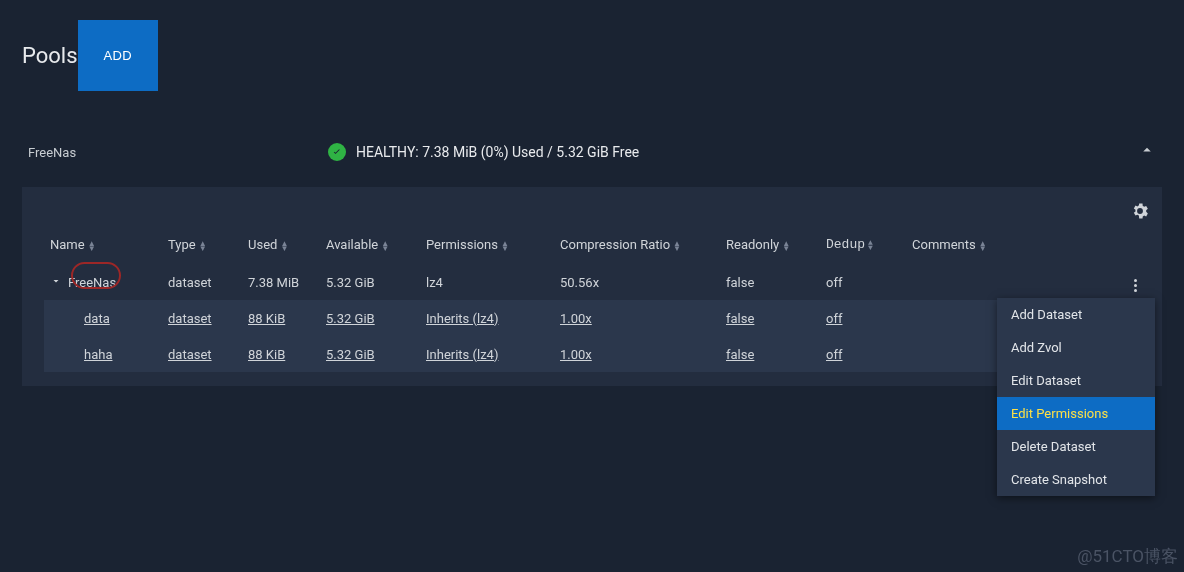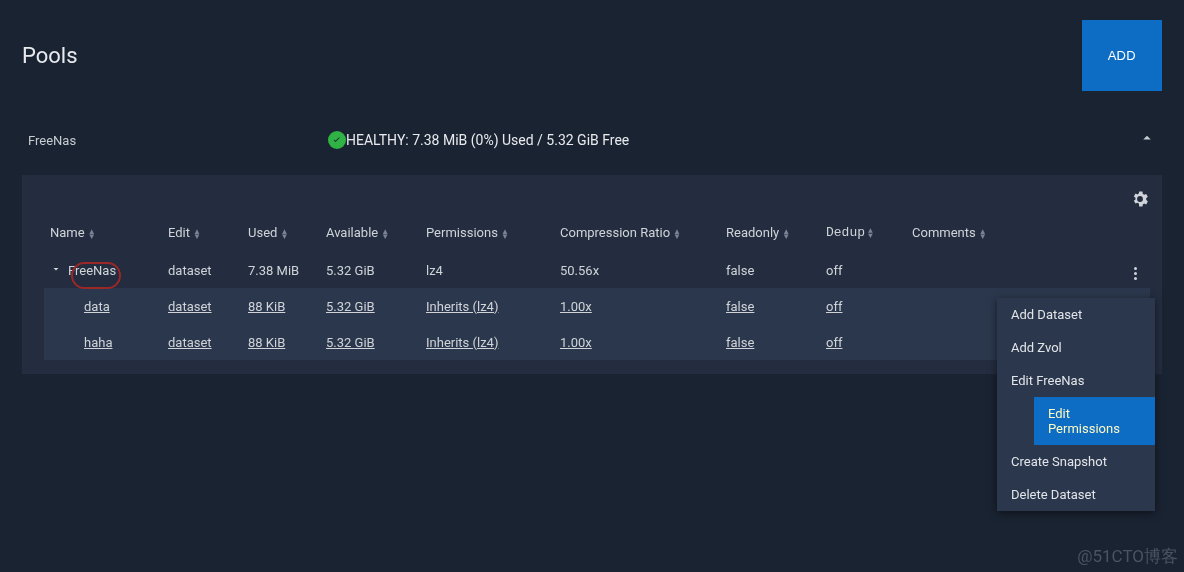--- a/index.html
+++ b/index.html
@@ -11,23 +11,22 @@
       width: 1184px;
       height: 572px;
       overflow: hidden;
       position: relative;
     }
     .page {
       padding: 20px 22px 0;
     }
     .header {
       display: flex;
-      justify-content: space-between;
-      align-items: center;
-      margin-bottom: 26px;
+      align-items: center;
+      margin-bottom: 38px;
     }
     .page-title {
       font-size: 22px;
       font-weight: 400;
       color: #e8eaed;
     }
     .add-btn {
       background: #0d6cc4;
       color: #fff;
       border: none;
@@ -43,21 +42,21 @@
       padding: 6px 0 18px 6px;
     }
     .pool-name {
       flex: 0 0 300px;
       font-size: 13px;
       color: #c7ccd1;
     }
     .health {
       display: flex;
       align-items: center;
-      gap: 0;
+      gap: 10px;
       flex: 1;
     }
     .health-icon {
       width: 18px;
       height: 18px;
       border-radius: 50%;
       background: #2fb344;
       display: inline-flex;
       align-items: center;
       justify-content: center;
@@ -136,22 +135,21 @@
       z-index: 10;
     }
     .context-menu .mi {
       padding: 9px 14px;
       font-size: 13px;
       color: #e2e5e9;
       cursor: pointer;
     }
     .context-menu .mi.sel {
       background: #0d6cc4;
-      color: #fef9c3;
-      margin-left: 37px;
+      color: #fde047;
     }
 
     
     .anno {
       position: absolute;
       border: 2px solid #9c2727;
       border-radius: 50%/50%;
       pointer-events: none;
     }
     .anno1 { top: 262px; left: 71px; width: 50px; height: 27px; border-radius: 14px; }
@@ -206,21 +204,21 @@
       <span class="gear-icon">
         <svg viewBox="0 0 24 24" width="20" height="20">
             <path fill="currentColor" d="M19.4 13a7.5 7.5 0 000-2l2-1.6-2-3.4-2.4 1a7.4 7.4 0 00-1.7-1L15 3h-4l-.3 2.5a7.4 7.4 0 00-1.7 1l-2.4-1-2 3.4 2 1.6a7.5 7.5 0 000 2l-2 1.6 2 3.4 2.4-1a7.4 7.4 0 001.7 1L11 21h4l.3-2.5a7.4 7.4 0 001.7-1l2.4 1 2-3.4zM12 15.5A3.5 3.5 0 1115.5 12 3.5 3.5 0 0112 15.5z"></path>
           </svg>
       </span>
     </div>
     <table>
       <thead>
         <tr>
           <th class="c-name"><span>Name</span><span class="sort-arrows">▲<br>▼</span></th>
-          <th class="c-type"><span>Edit</span><span class="sort-arrows">▲<br>▼</span></th>
+          <th class="c-type"><span>Type</span><span class="sort-arrows">▲<br>▼</span></th>
           <th class="c-used"><span>Used</span><span class="sort-arrows">▲<br>▼</span></th>
           <th class="c-avail"><span>Available</span><span class="sort-arrows">▲<br>▼</span></th>
           <th class="c-comp"><span>Permissions</span><span class="sort-arrows">▲<br>▼</span></th>
           <th class="c-ratio"><span>Compression Ratio</span><span class="sort-arrows">▲<br>▼</span></th>
           <th class="c-ro"><span>Readonly</span><span class="sort-arrows">▲<br>▼</span></th>
           <th class="c-dedup"><span>Dedup</span><span class="sort-arrows">▲<br>▼</span></th>
           <th><span>Comments</span><span class="sort-arrows">▲<br>▼</span></th>
           <th class="actions-col"></th>
         </tr>
       </thead>
@@ -289,22 +287,22 @@
               </span></td>
           </tr>
         </tbody>
     </table>
   </div>
 </div>
 
 <div class="context-menu" id="ctx">
     <div class="mi">Add Dataset</div>
     <div class="mi">Add Zvol</div>
-    <div class="mi">Edit FreeNas</div>
+    <div class="mi">Edit Dataset</div>
     <div class="mi sel">Edit Permissions</div>
+    <div class="mi">Delete Dataset</div>
     <div class="mi">Create Snapshot</div>
-    <div class="mi">Delete Dataset</div>
   </div>
 
 <div class="anno anno1"></div>
 <div class="anno anno2"></div>
 
 <div class="watermark">@51CTO博客</div>
 
 </body></html>

